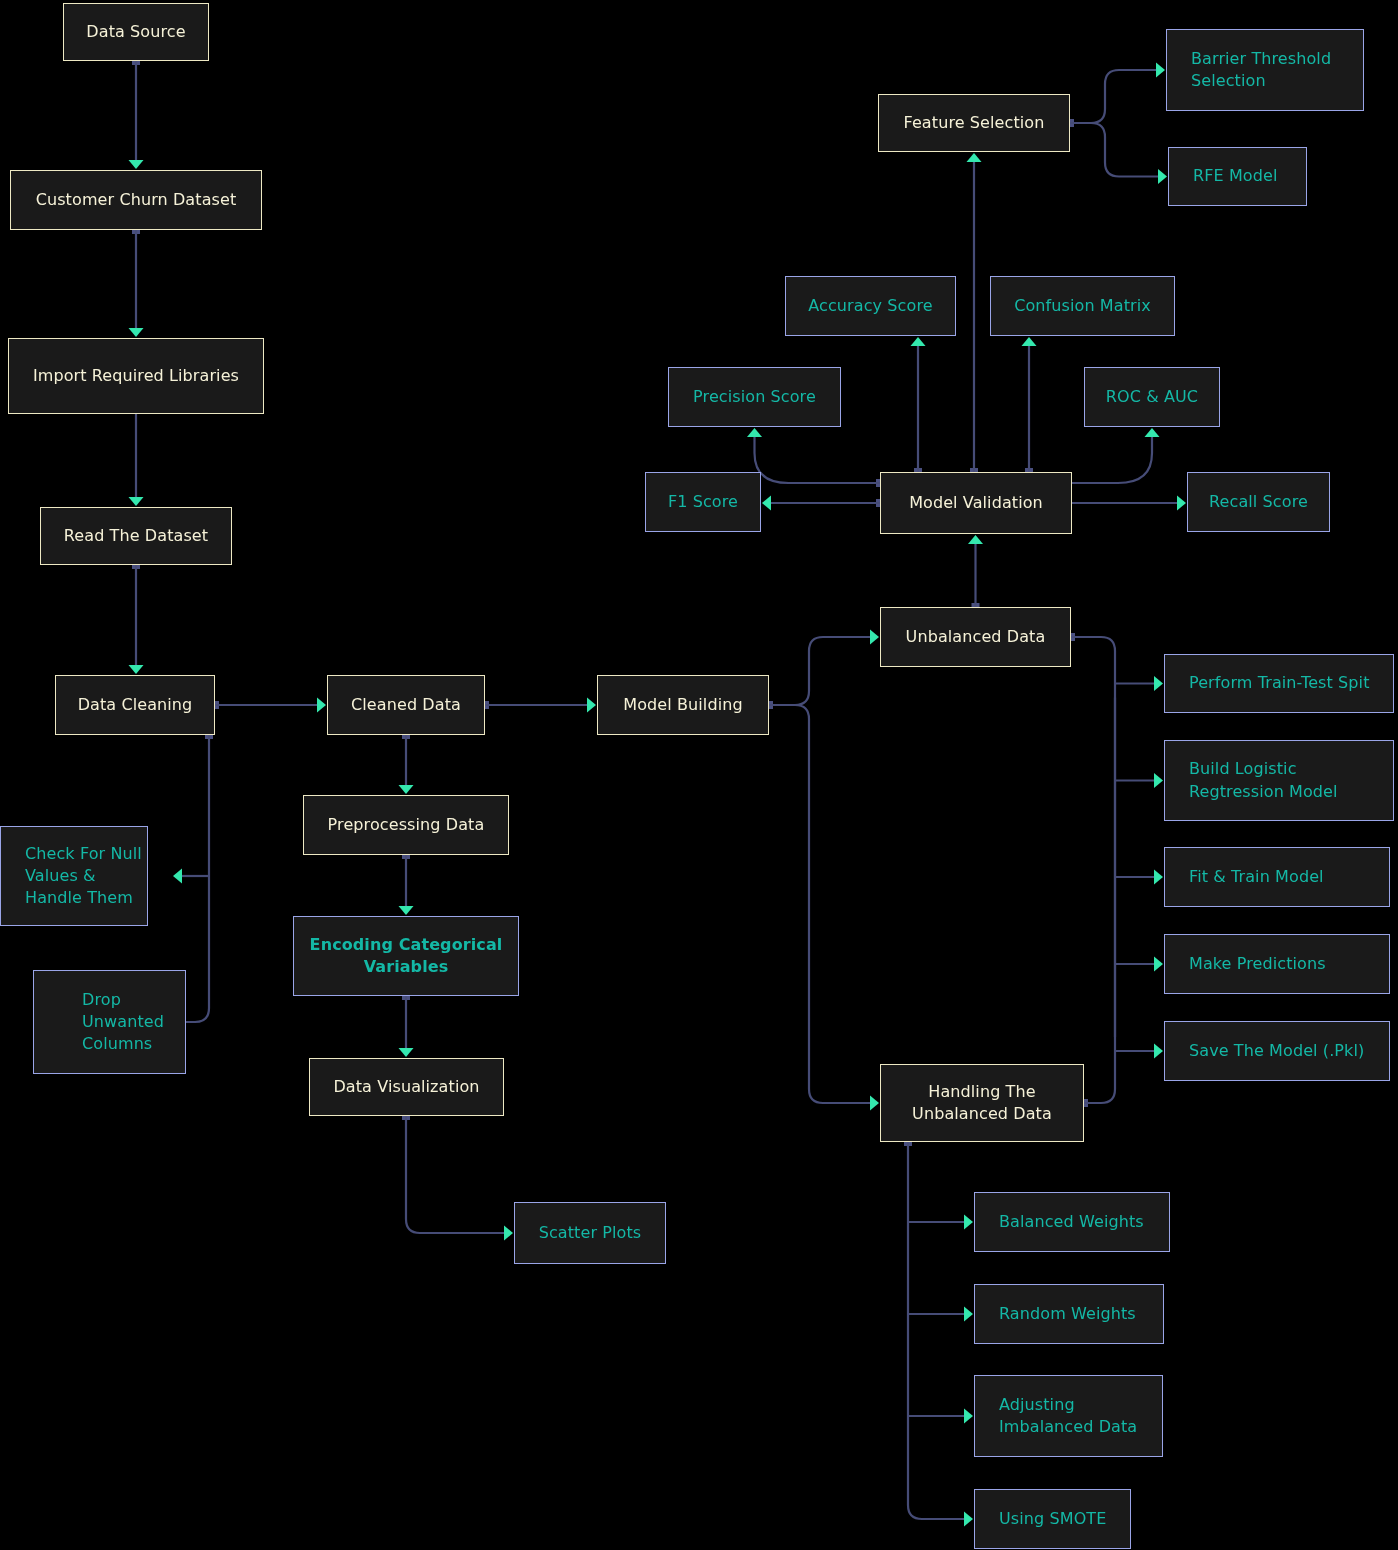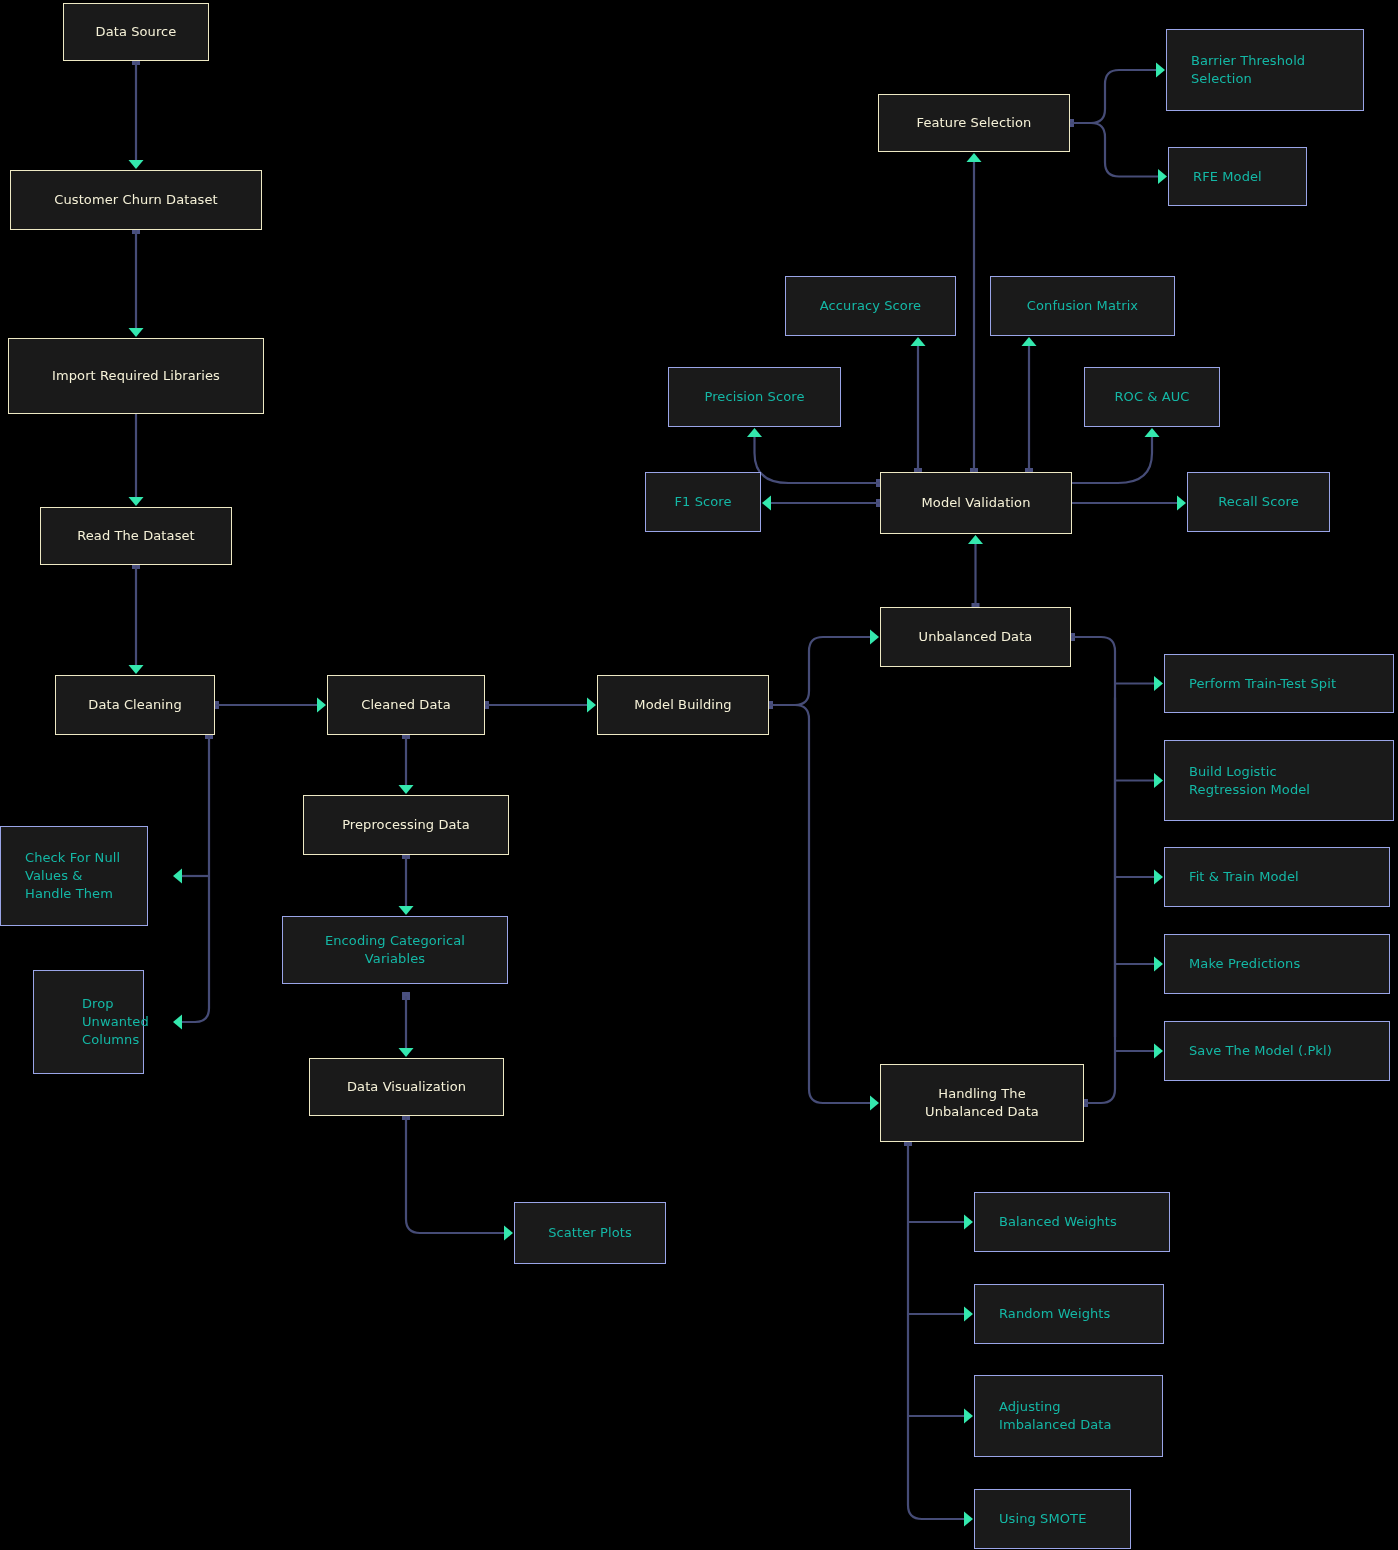--- a/index.html
+++ b/index.html
@@ -44,21 +44,21 @@
     display: flex;
     align-items: center;
     border-width: 1.6px;
     border-style: solid;
     z-index: 3;
   }
   .node-label {
     display: block;
     white-space: pre-line;
     line-height: 1.38;
-    font-size: 13px;
+    font-size: 16px;
     letter-spacing: 0.1px;
   }
   
   .style-cream {
     border-color: #eee9c4;
   }
   .style-cream .node-label {
     color: #f6f2d8;
   }
   
@@ -190,32 +190,32 @@
         <span class="node-label">Read The Dataset</span>
       </div>
       <div class="node style-cream align-center" style="left: 55px; top: 675px; width: 160px; height: 60px;">
         <span class="node-label">Data Cleaning</span>
       </div>
       <div class="node style-blue align-left" style="left: 0px; top: 826px; width: 148px; height: 100px;">
         <span class="node-label">Check For Null
 Values &amp;
 Handle Them</span>
       </div>
-      <div class="node style-blue align-left" style="left: 33px; top: 970px; width: 111px; height: 104px; padding-left: 48px;">
+      <div class="node style-blue align-left" style="left: 33px; top: 970px; width: 153px; height: 104px; padding-left: 48px;">
         <span class="node-label">Drop
 Unwanted
 Columns</span>
       </div>
       <div class="node style-cream align-center" style="left: 327px; top: 675px; width: 158px; height: 60px;">
         <span class="node-label">Cleaned Data</span>
       </div>
       <div class="node style-cream align-center" style="left: 303px; top: 795px; width: 206px; height: 60px;">
         <span class="node-label">Preprocessing Data</span>
       </div>
-      <div class="node style-blue align-center" style="left: 282px; top: 916px; width: 226px; height: 68px;">
+      <div class="node style-blue align-center" style="left: 293px; top: 916px; width: 226px; height: 80px; font-weight: bold;">
         <span class="node-label">Encoding Categorical
 Variables</span>
       </div>
       <div class="node style-cream align-center" style="left: 309px; top: 1058px; width: 195px; height: 58px;">
         <span class="node-label">Data Visualization</span>
       </div>
       <div class="node style-blue align-center" style="left: 514px; top: 1202px; width: 152px; height: 62px;">
         <span class="node-label">Scatter Plots</span>
       </div>
       <div class="node style-cream align-center" style="left: 597px; top: 675px; width: 172px; height: 60px;">

